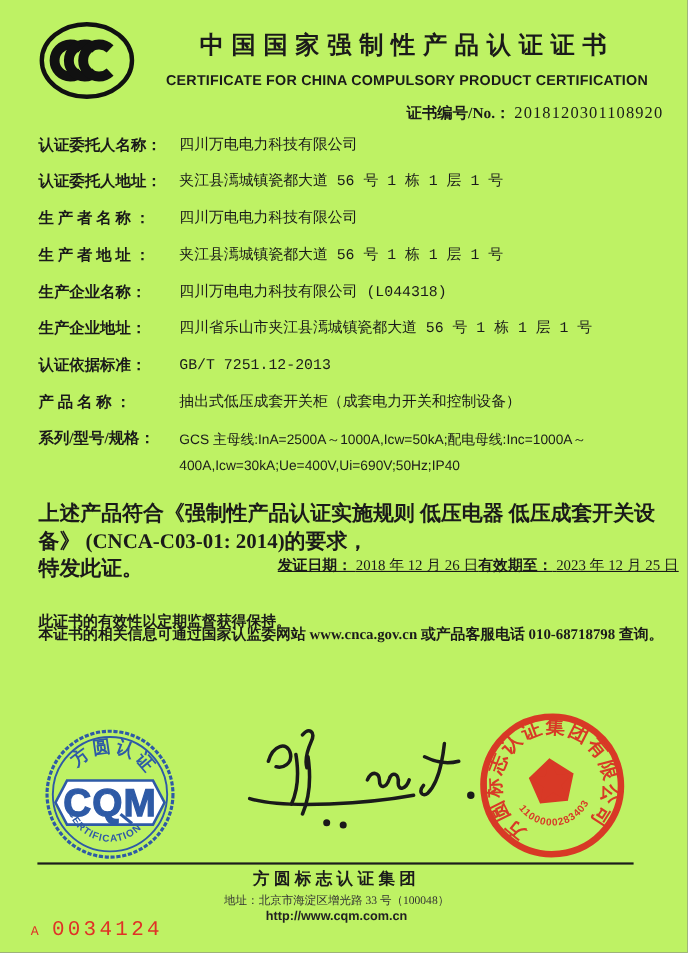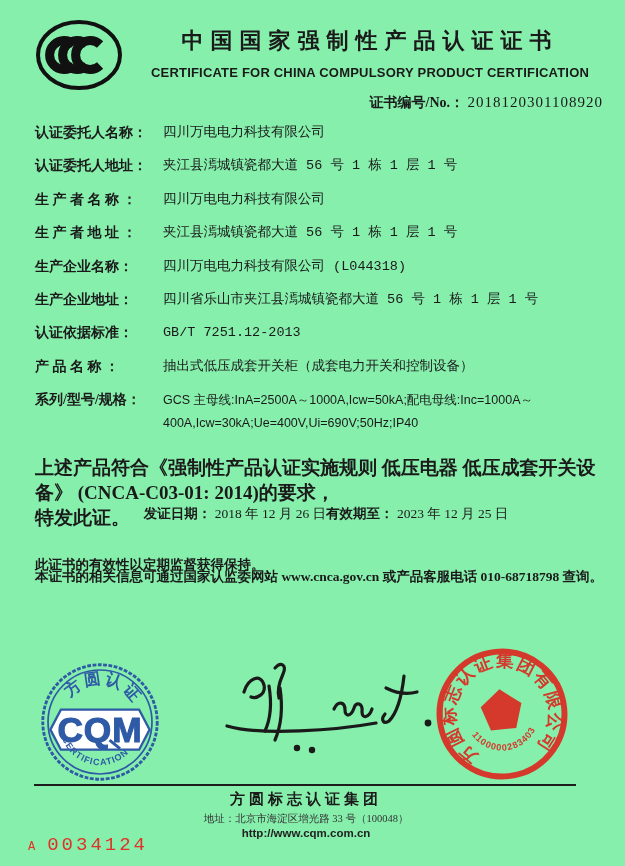--- a/index.html
+++ b/index.html
@@ -1,17 +1,17 @@
 <!DOCTYPE html>
 <html><head>
 <meta charset="utf-8">
 <style>
   html,body{margin:0;padding:0;background:#888;}
   .page{
-    position:relative;width:625px;height:866px;background:#86efac;
+    position:relative;width:625px;height:866px;background:#bef264;
     margin:0 auto;overflow:hidden;
     font-family:"Liberation Serif","DejaVu Serif",serif;color:#1a1a1a;
   }
   
   .ccc-logo{position:absolute;left:34px;top:18px;}
   .head-block{position:absolute;left:125px;top:26px;width:490px;text-align:center;}
   .title-cn{font-size:22px;font-weight:700;letter-spacing:7px;white-space:nowrap;}
   .title-en{font-size:13px;font-weight:700;letter-spacing:.2px;margin-top:9px;
             font-family:"Liberation Sans","DejaVu Sans",sans-serif;white-space:nowrap;}
   .certno-row{position:absolute;top:94px;right:22px;font-size:14px;white-space:nowrap;}
@@ -20,21 +20,21 @@
   
   .fields{position:absolute;left:35px;top:122px;right:15px;}
   .frow{display:flex;align-items:flex-start;margin-bottom:12.4px;}
   .flabel{flex:none;width:118px;font-weight:700;font-size:14px;line-height:21px;white-space:nowrap;}
   .fvalue{flex:1;padding-left:10px;font-size:13.5px;line-height:21px;white-space:pre-line;font-family:Liberation Mono, monospace;}
   .fvalue.tech{font-family:"Liberation Sans","DejaVu Sans",sans-serif;font-size:12.5px;line-height:23px;}
   
   .compliance{position:absolute;left:35px;top:455px;right:0;
               font-size:19px;font-weight:700;line-height:25px;white-space:pre-line;}
   .dates{position:absolute;left:35px;right:8px;top:505px;display:flex;
-         justify-content:center;font-size:13.5px;white-space:nowrap;}
+         justify-content:flex-end;font-size:13.5px;white-space:nowrap;text-decoration:underline;}
   .dates .lbl{font-weight:700;}
   .note1{position:absolute;left:35px;top:556px;font-size:13.5px;font-weight:700;}
   .note2{position:absolute;left:35px;top:568px;right:10px;font-size:13.5px;font-weight:700;}
   
   .cqm-logo{position:absolute;left:38px;top:660px;}
   .signature{position:absolute;left:218px;top:646px;}
   .red-seal{position:absolute;left:432px;top:644px;opacity:.93;}
   .sep-line{position:absolute;left:34px;top:784px;width:542px;height:2px;background:#1c1c1c;}
   
   .footer{position:absolute;left:0;top:790px;width:612px;text-align:center;}

